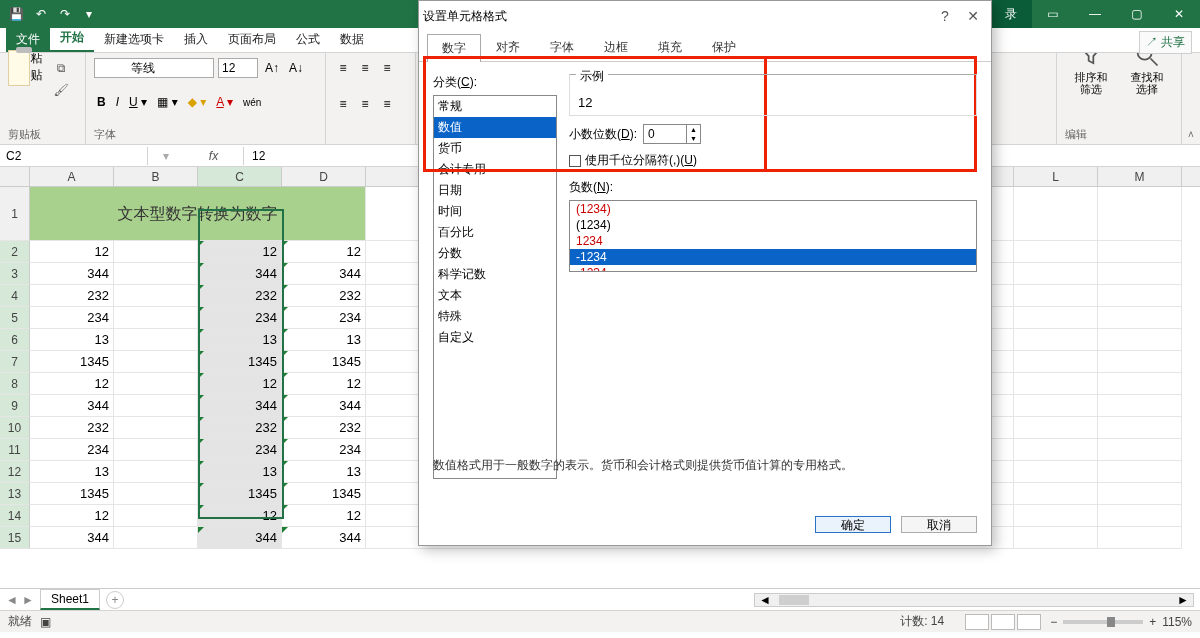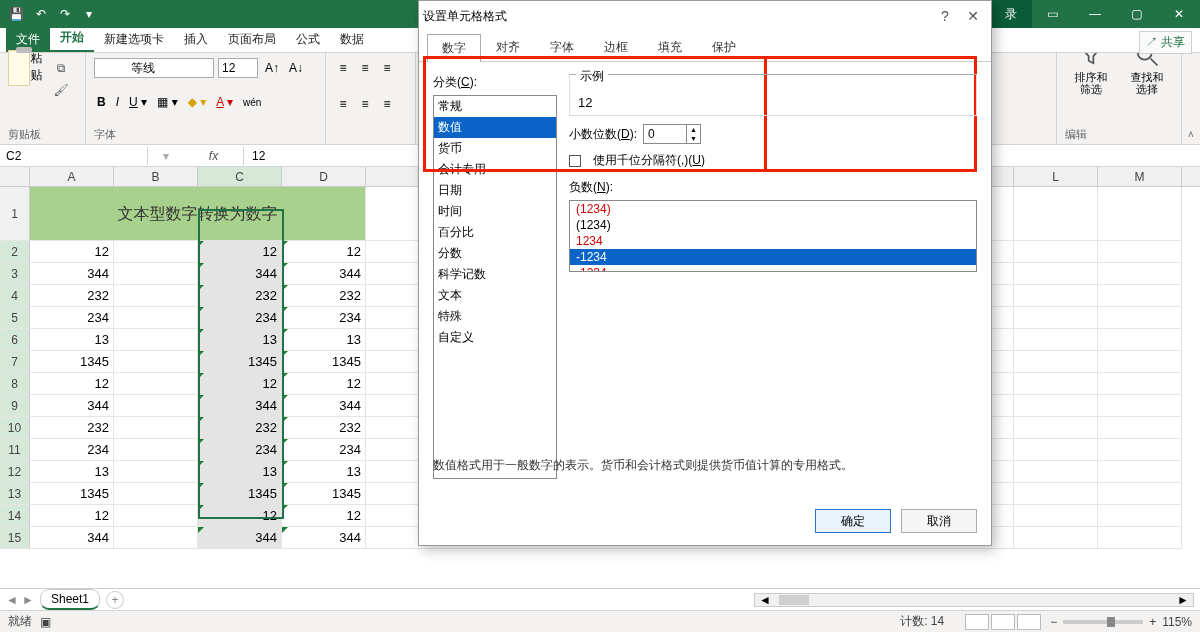--- a/index.html
+++ b/index.html
@@ -68,21 +68,21 @@
 .greenhdr { background:#a9d18e; text-align:center; font-size:16px; color:#333; }
 .greenmark::before { content:""; position:absolute; top:0; left:0; border-top:6px solid #1e7e34; border-right:6px solid transparent; }
 
 .selection-frame { position:absolute; border:2px solid #217346; pointer-events:none; }
 .row .rowhdr.selonrow { background:#d6e9d8; }
 
 
 .sheettabs { height:22px; border-top:1px solid #ccc; display:flex; align-items:center; font-size:12px; padding-left:40px; gap:6px; position:relative;}
 .sheettabs .navarrow { position:absolute; left:6px; display:flex; gap:4px; color:#888;}
 .sheettab { padding:2px 10px; border:1px solid #ccc; border-bottom:none; background:#fff; }
-.sheettab.active { border-bottom:2px solid #217346;border-radius:9px; }
+.sheettab.active { border-bottom:2px solid #217346; }
 .addsheet { width:18px; height:18px; border:1px solid #ccc; border-radius:50%; text-align:center; line-height:16px; color:#888;}
 .hscroll { position:absolute; right:6px; width:440px; height:14px; background:#f0f0f0; border:1px solid #ccc; display:flex; align-items:center; }
 .hscroll .thumb { width:30px; height:10px; background:#cfcfcf; margin-left:4px; }
 
 .statusbar { height:22px; background:#f3f2f1; border-top:1px solid #d4d4d4; display:flex; align-items:center; font-size:12px; padding:0 8px; color:#444; }
 .statusbar .spacer { flex:1; }
 .statusbar .viewbtn { width:24px; height:16px; border:1px solid #bbb; margin:0 1px; background:#fff;}
 .statusbar .zoom { margin-left:8px; display:flex; align-items:center; gap:6px;}
 .statusbar .zoomtrack { width:80px; height:4px; background:#ccc; position:relative;}
 .statusbar .zoomtrack::after{content:"";position:absolute;left:44px;top:-3px;width:8px;height:10px;background:#888;}
@@ -104,29 +104,29 @@
 .catlist .opt { padding:2px 4px; cursor:pointer; }
 .catlist .opt.sel { background:#0a64c8; color:#fff; }
 .rightpane { position:absolute; left:150px; top:12px; width:408px; }
 .sample-box { border:1px solid #ddd; border-top:1px solid #aaa; height:42px; position:relative; padding:20px 8px 4px 8px; margin-bottom:8px;}
 .sample-box legend { position:absolute; top:-7px; left:6px; background:#fff; padding:0 4px; font-size:12px; }
 .fieldrow { display:flex; align-items:center; gap:6px; font-size:12px; margin-bottom:8px;}
 .spin { display:flex; align-items:center; }
 .spin input { width:44px; height:20px; border:1px solid #888; padding:0 4px; font-size:12px;}
 .spin .arrows { width:14px; height:20px; border:1px solid #888; border-left:none; display:flex; flex-direction:column;}
 .spin .arrows span { flex:1; font-size:7px; text-align:center; line-height:9px;}
-.chk { display:flex; align-items:center; gap:12px; font-size:12px; }
+.chk { display:flex; align-items:center; gap:4px; font-size:12px; }
 .chk .box { width:12px; height:12px; border:1px solid #555; }
 .neglist { border:1px solid #888; height:72px; font-size:12px; margin-top:4px; overflow:hidden;}
 .neglist .o { padding:1px 6px; }
 .neglist .o.red { color:#c00; }
 .neglist .o.sel { background:#0a64c8; color:#fff; }
 .desc { position:absolute; bottom:18px; left:14px; font-size:12px; color:#333; }
 .dlg-buttons { position:absolute; bottom:12px; right:14px; display:flex; gap:10px; }
-.dlg-buttons button { width:76px; height:24px; font-size:12px; background:#f5f5f5; border:1px solid #aaa; cursor:pointer;}
+.dlg-buttons button { width:76px; height:17px; font-size:12px; background:#f5f5f5; border:1px solid #aaa; cursor:pointer;}
 .dlg-buttons button.ok { border:1px solid #2a72c4; background:#eaf2fb;}
 
 svg { display:block; }
 </style>
 </head>
 <body>
 
 <div class="titlebar">
   <div class="qat">
     <span>💾</span>

